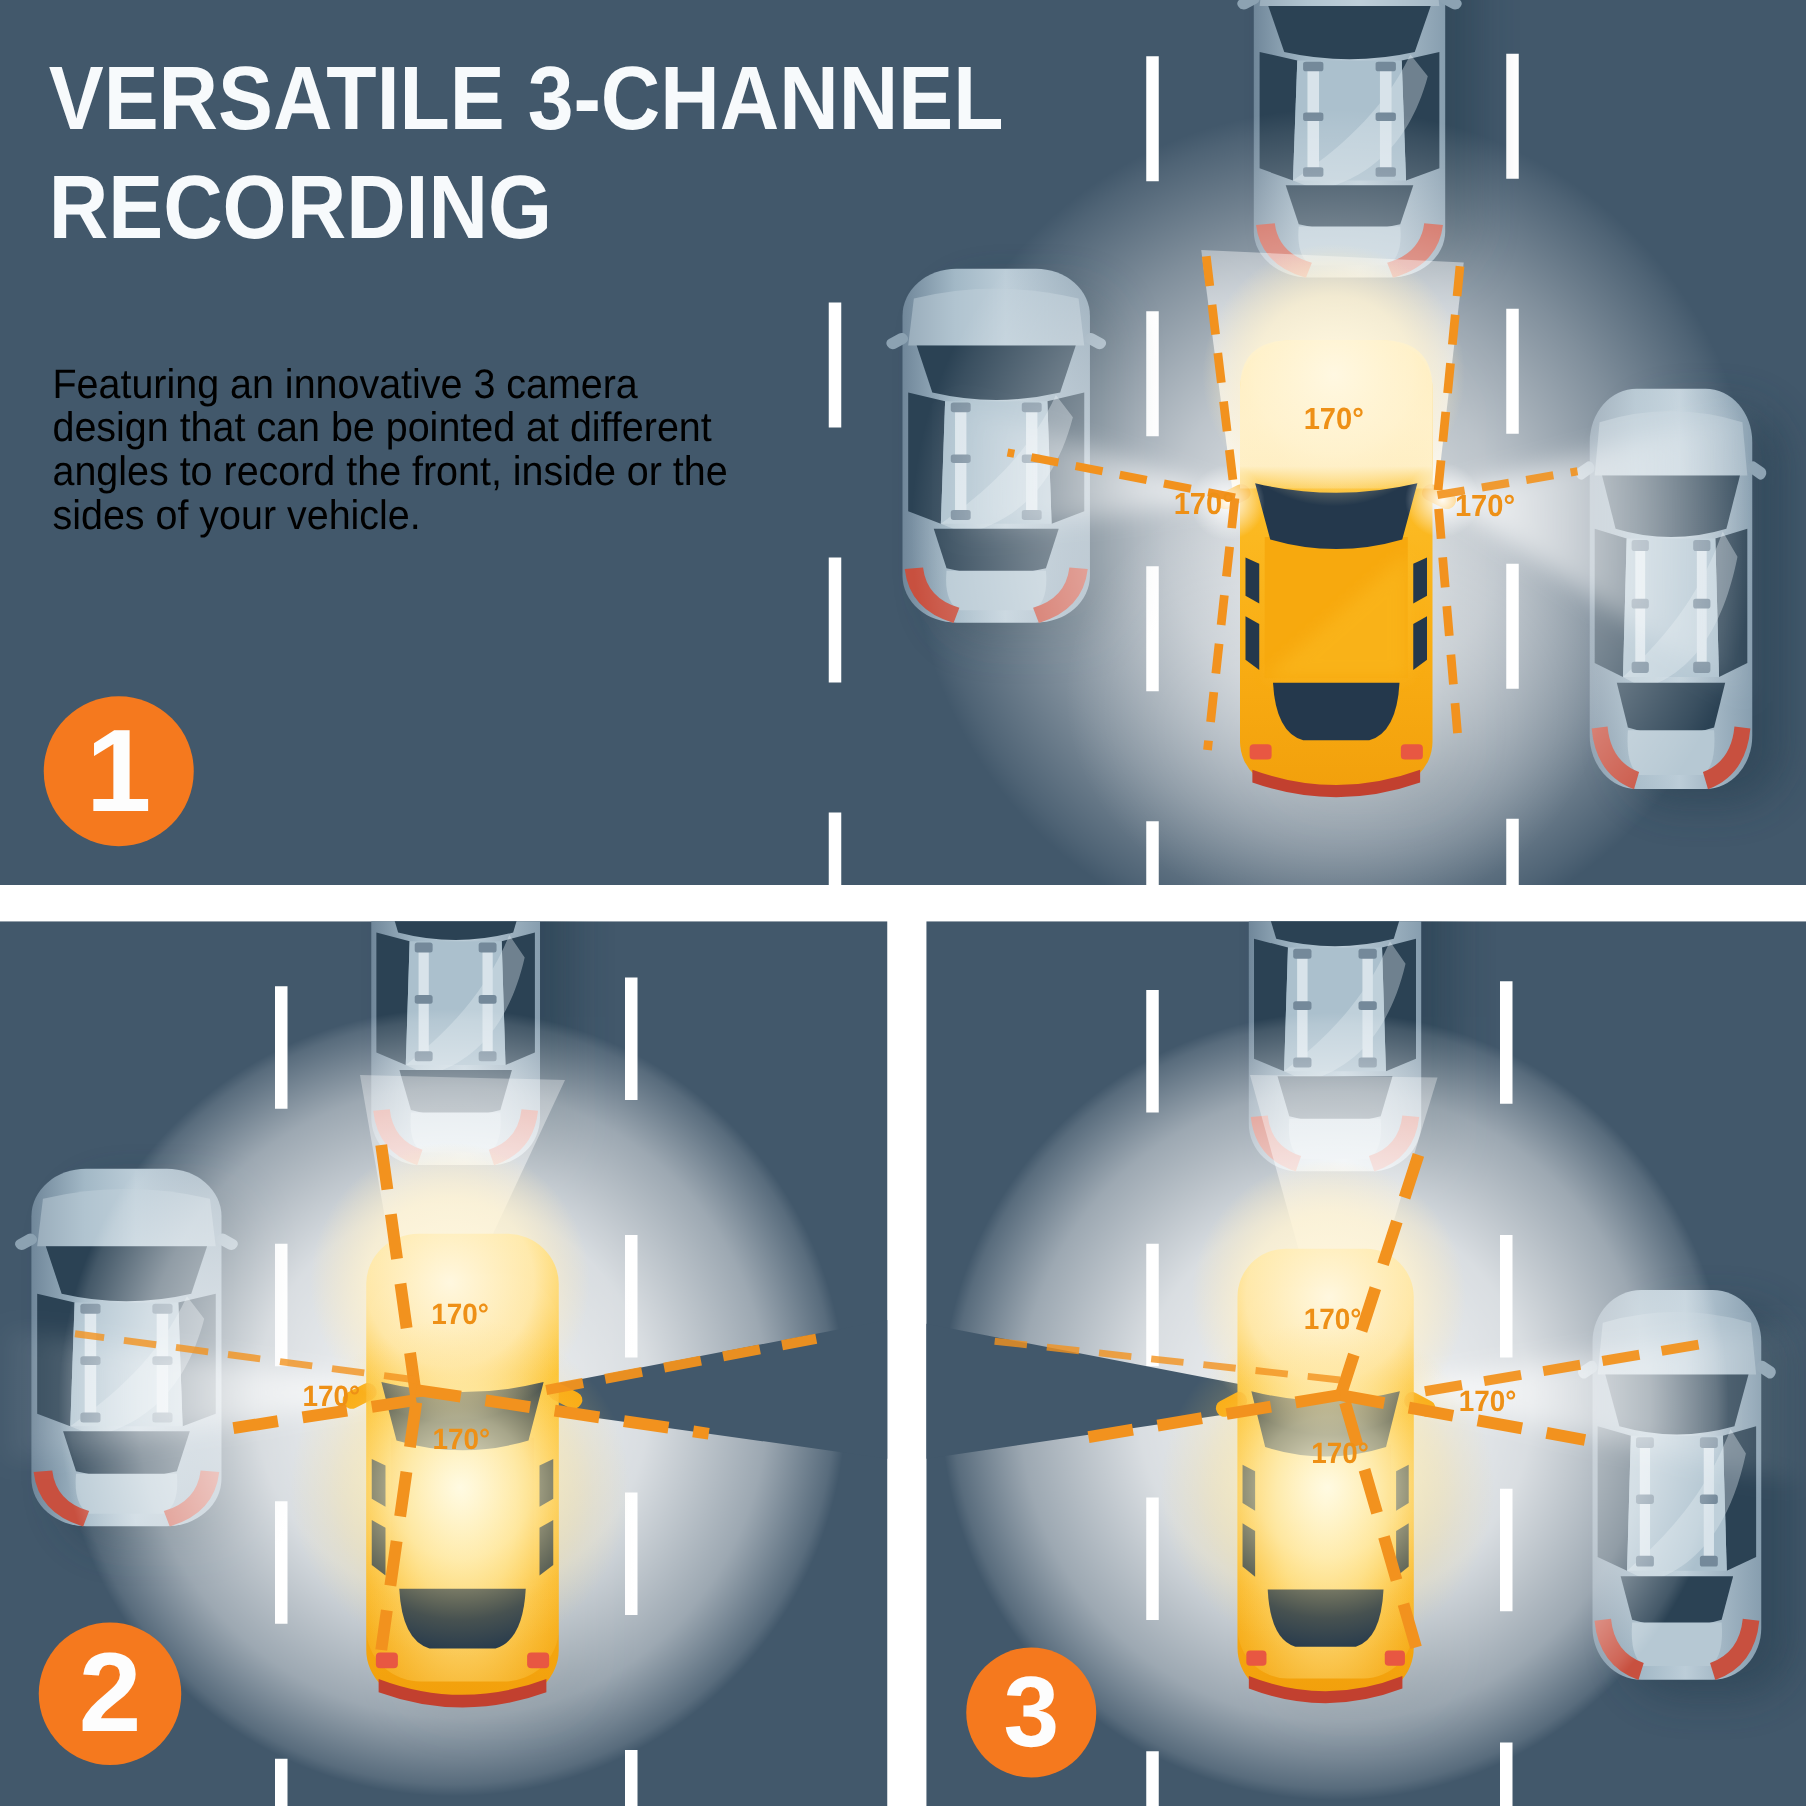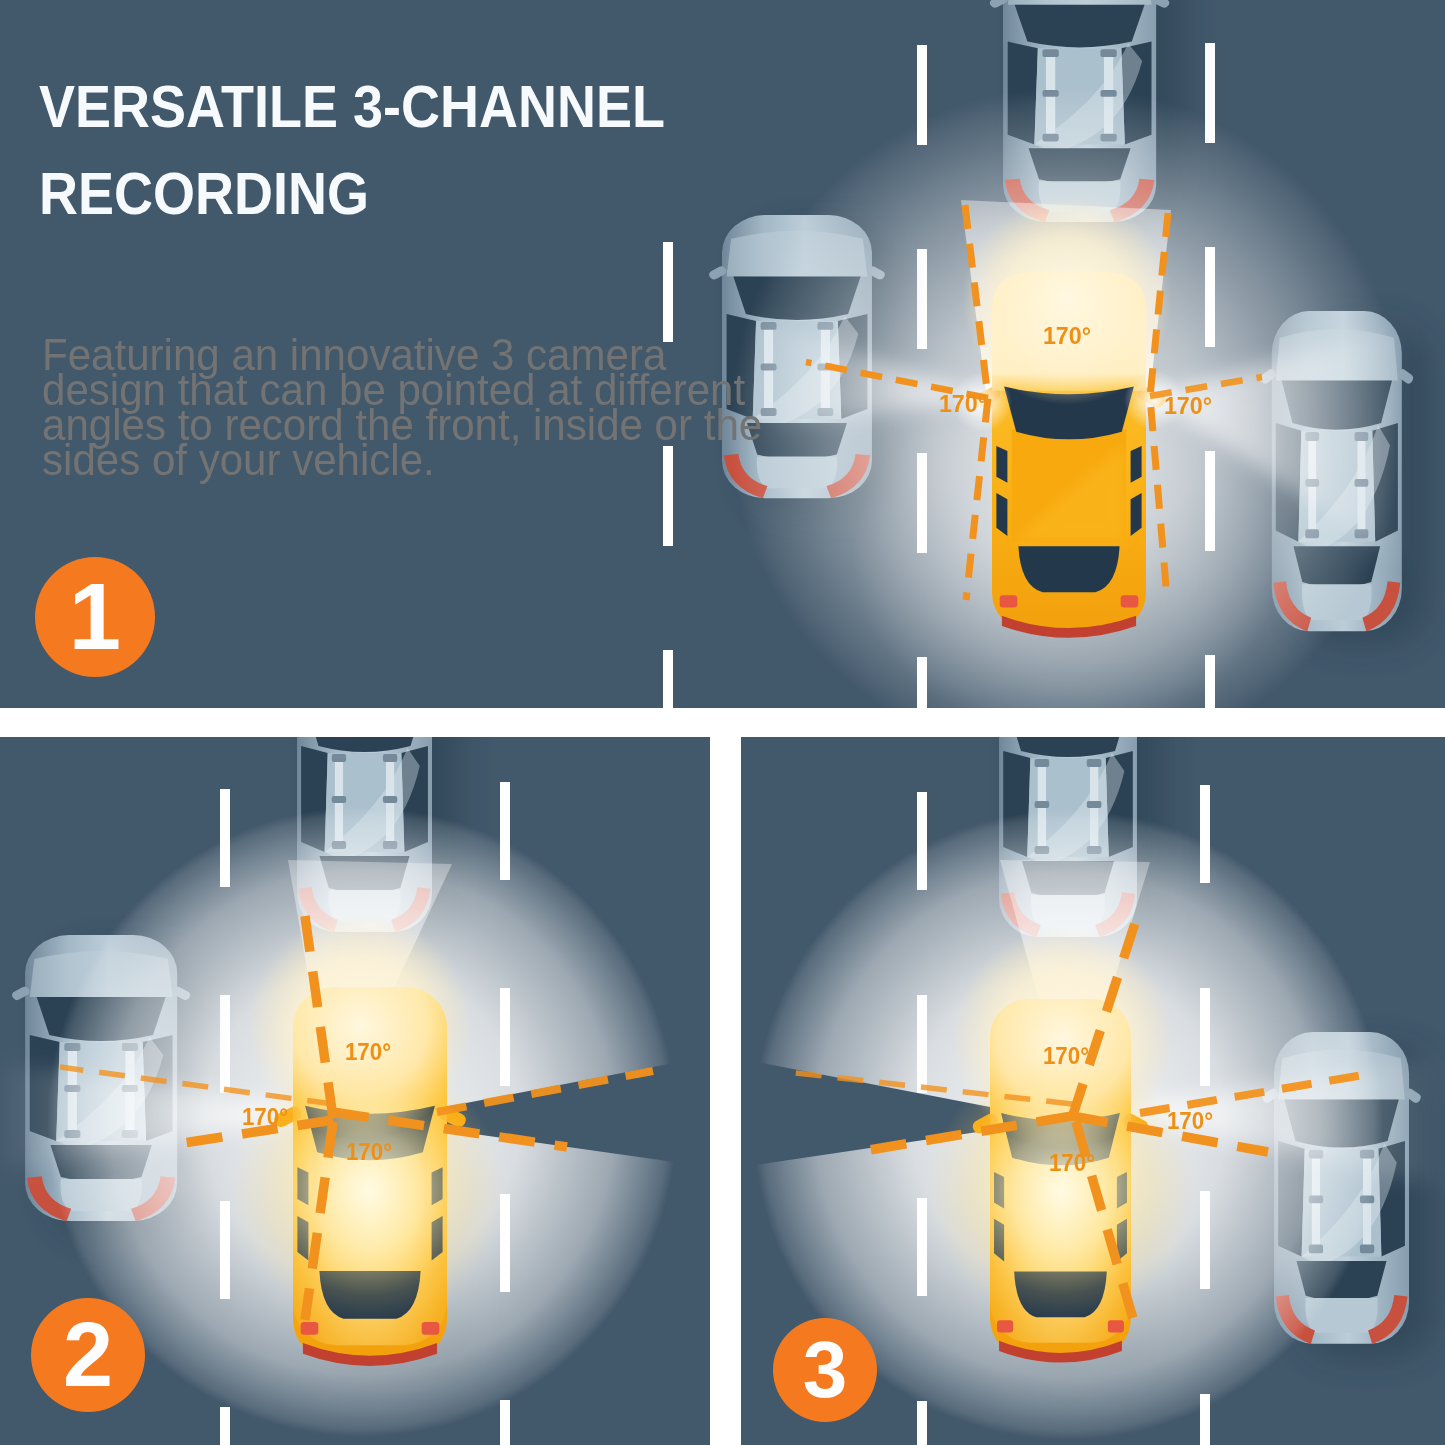--- a/index.html
+++ b/index.html
@@ -4,24 +4,24 @@
 <style>
   html,body{margin:0;padding:0;background:#ffffff;}
   #stage{position:relative;width:1445px;height:1445px;background:#ffffff;overflow:hidden;
          font-family:"Liberation Sans",sans-serif;}
   .panel-svg{position:absolute;display:block;}
   #svg-top{left:0;top:0;}
   #svg-bl{left:0;top:737px;}
   #svg-br{left:741px;top:737px;}
   .overlay{position:absolute;left:0;top:0;width:1445px;height:1445px;pointer-events:none;}
 
-  .title{position:absolute;left:39px;top:64px;color:#F7FAFC;font-weight:bold;
-         font-size:59px;line-height:86.5px;white-space:nowrap;}
+  .title{position:absolute;left:39px;top:36px;color:#F7FAFC;font-weight:bold;
+         font-size:72px;line-height:86.5px;white-space:nowrap;}
   .title .tline{display:block;transform:scaleX(0.915);transform-origin:left center;}
-  .desc{position:absolute;left:42px;top:289px;color:#737373;font-size:44px;line-height:35px;margin-top:48px;}
+  .desc{position:absolute;left:42px;top:289px;color:#000000;font-size:33px;line-height:35px;}
   .desc .dline{display:block;white-space:nowrap;transform:scaleX(0.956);transform-origin:left center;}
 
   .badge{position:absolute;border-radius:50%;background:#F5791E;color:#FDFDFD;
          display:flex;align-items:center;justify-content:center;font-weight:bold;transform:translate(-50%,-50%);}
   #badge-1{left:95px;top:617px;width:120px;height:120px;font-size:94px;}
   #badge-2{left:88px;top:1355px;width:114px;height:114px;font-size:90px;}
   #badge-3{left:825px;top:1370px;width:104px;height:104px;font-size:80px;}
 
   .fov{position:absolute;color:#EE9016;font-weight:bold;font-size:24.5px;white-space:nowrap;
        transform:translate(-50%,-50%) scaleX(0.95);}

